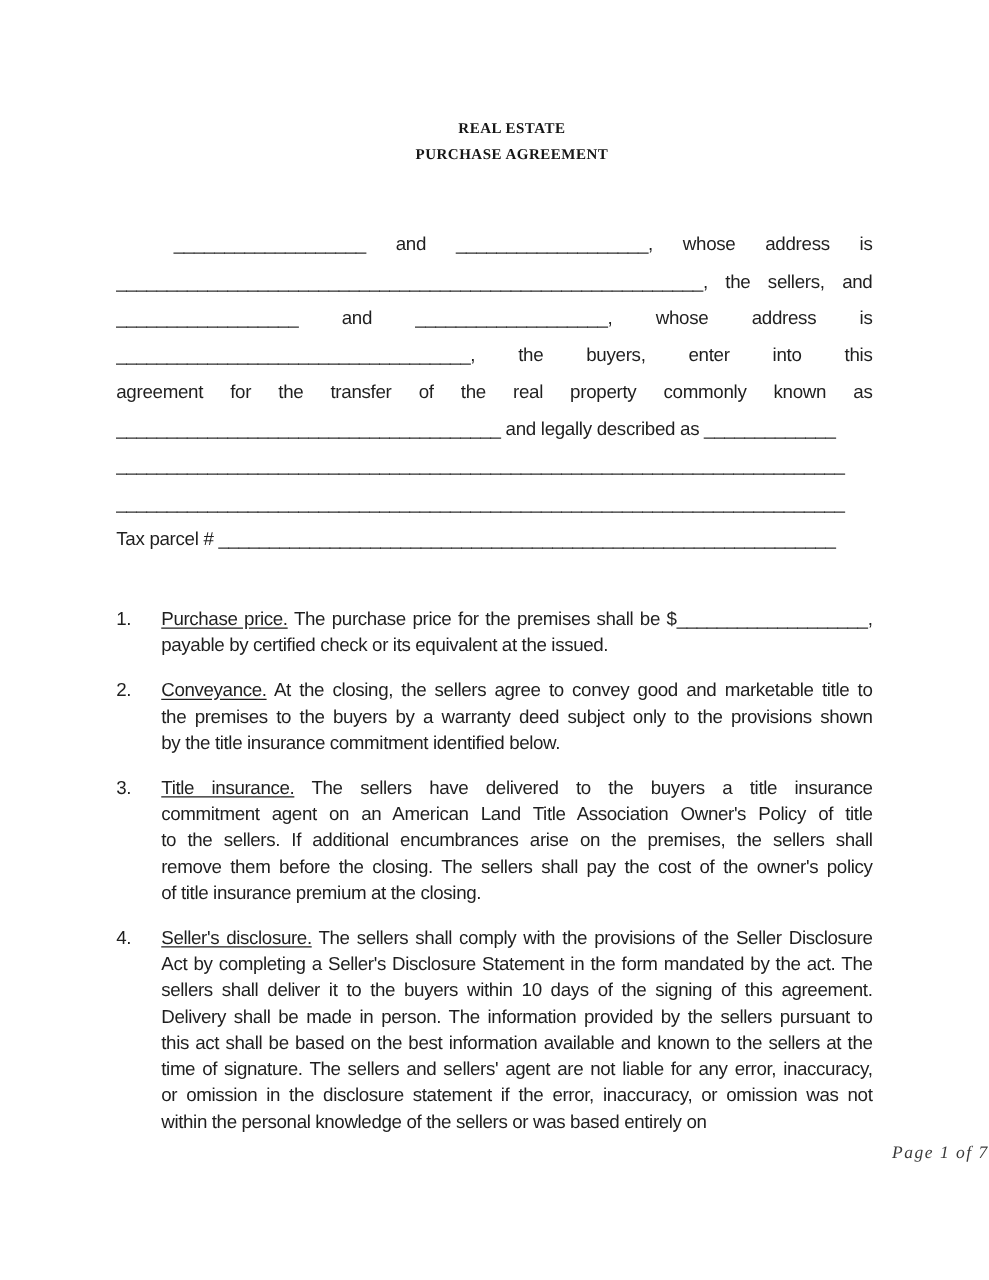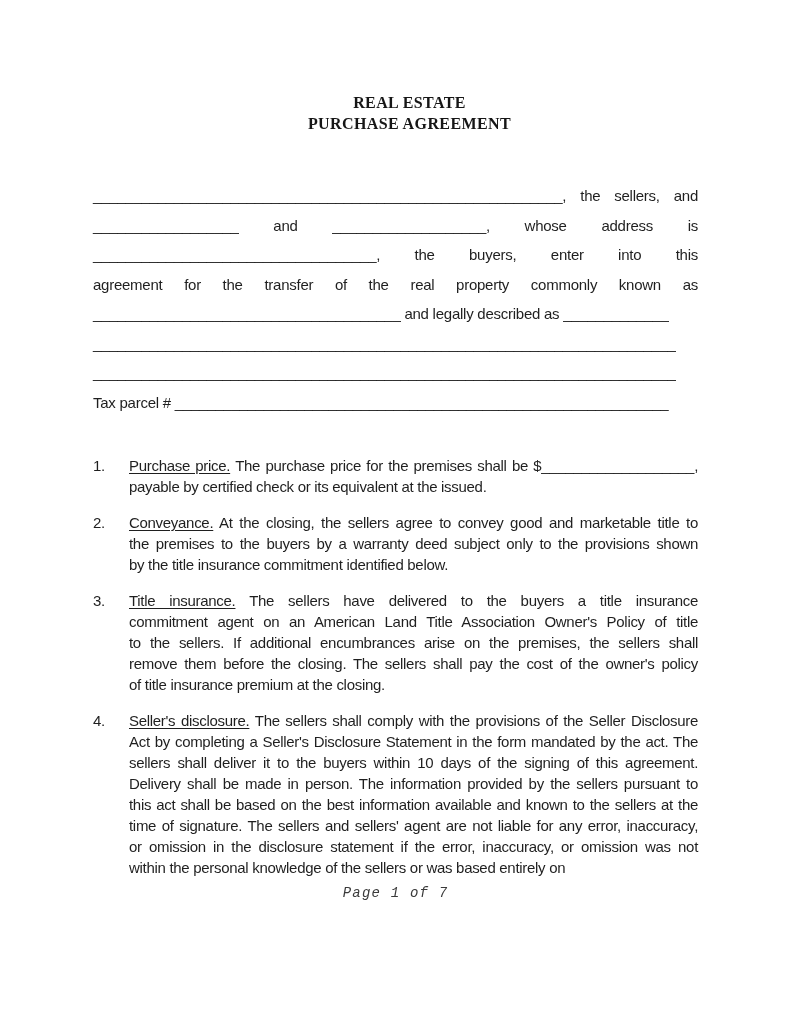--- a/index.html
+++ b/index.html
@@ -10,21 +10,21 @@
     background: #ffffff;
     overflow: hidden;
     font-family: "Liberation Sans", sans-serif;
     color: #1f1f1f;
   }
   .title-block {
     padding-top: 92px;
     text-align: center;
     font-family: "Liberation Serif", serif;
     font-weight: bold;
-    font-size: 16px;
+    font-size: 12px;
     line-height: 21px;
     letter-spacing: 0.4px;
     color: #161616;
     padding-left: 28px;
   }
   .intro {
     margin: 47px 93px 0 93px;
     width: 605px;
     font-size: 15px;
     line-height: 29.5px;
@@ -40,39 +40,40 @@
     line-height: 21px;
     letter-spacing: -0.3px;
   }
   .item { display: flex; margin-bottom: 15px; }
   .item:last-child { margin-bottom: 0; }
   .item-num { width: 36px; flex: none; }
   .item-body { flex: 1; min-width: 0; }
   .item-heading { text-decoration: underline; text-underline-offset: 2px; }
   .footer {
     margin-top: 7px;
-    text-align: center;
-    font-family: Liberation Mono, monospace;
+    text-align: right;
+    font-family: Liberation Serif, serif;
     font-style: italic;
     font-size: 14px;
     letter-spacing: 1.2px;
     color: #3a3a3a;
   }
 </style>
 </head>
 <body>
 
 <div class="page">
 
   <div class="title-block">
     <div class="line">REAL ESTATE</div>
     <div class="line">PURCHASE AGREEMENT</div>
   </div>
 
   <div class="intro">
+    <div class="line j indent">___________________ and ___________________, whose address is</div>
     <div class="line j">__________________________________________________________, the sellers, and</div>
     <div class="line j">__________________ and ___________________, whose address is</div>
     <div class="line j">___________________________________, the buyers, enter into this</div>
     <div class="line j">agreement for the transfer of the real property commonly known as</div>
     <div class="line">______________________________________ and legally described as _____________</div>
     <div class="line">________________________________________________________________________</div>
     <div class="line">________________________________________________________________________</div>
     <div class="line">Tax parcel # _____________________________________________________________</div>
   </div>
 

